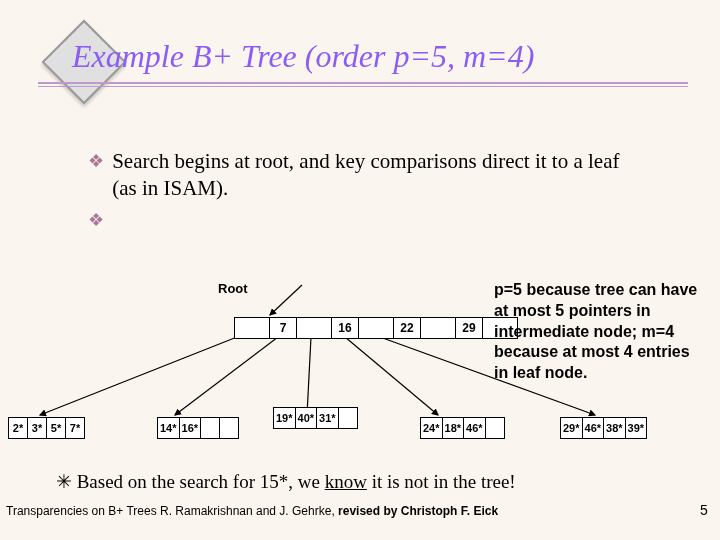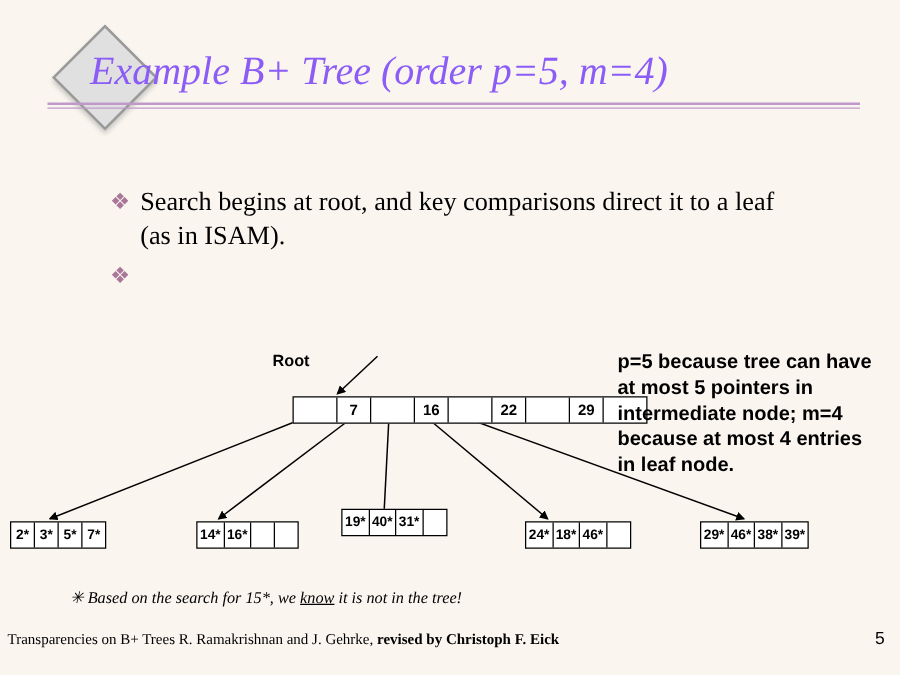--- a/index.html
+++ b/index.html
@@ -114,27 +114,26 @@
   .sidenote {
     position: absolute;
     font-family: Arial, sans-serif;
     font-size: 16px;
     font-weight: bold;
     line-height: 1.3;
     width: 210px;
   }
   .footnote {
     position: absolute;
-    font-size: 13px;
-    font-style: italic;
+    font-size: 19px;
   }
   .attribution {
     position: absolute;
     font-size: 12px;
-    font-family: Liberation Serif, serif;
+    font-family: Liberation Sans, sans-serif;
   }
   .pagenum {
     position: absolute;
     font-size: 14px;
     font-family: Arial, sans-serif;
     color: #000;
   }
   svg.arrows {
     position: absolute;
     top: 0;

